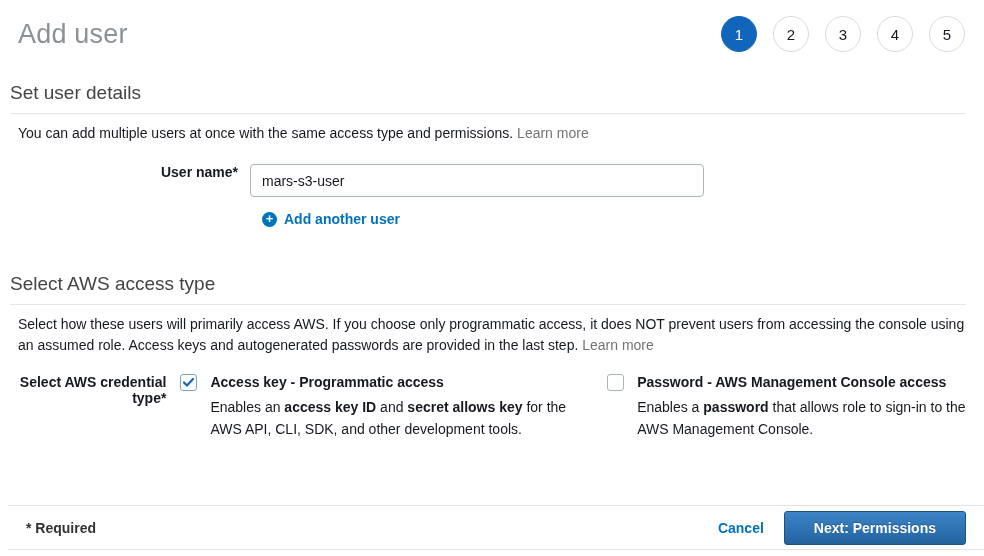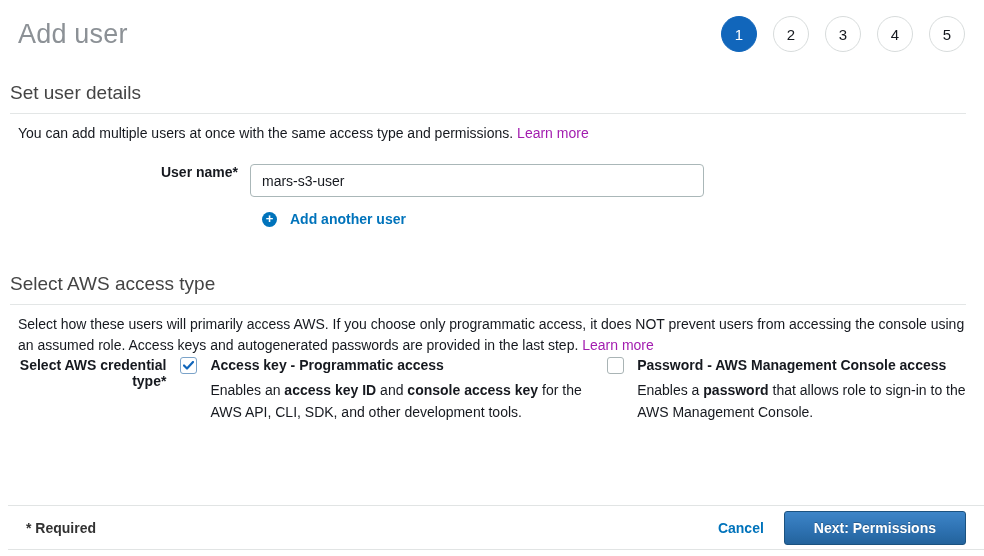--- a/index.html
+++ b/index.html
@@ -49,21 +49,21 @@
     color: #444;
     padding-bottom: 9px;
     border-bottom: 1px solid #e3e6e6;
   }
   .section-heading.second { margin-top: 46px; }
   .section-desc {
     margin: 9px 18px 0 18px;
     line-height: 21px;
     color: #16191f;
   }
-  a.link { color: #a21caf; text-decoration: none; cursor: pointer; }
+  a.link { color: #737373; text-decoration: none; cursor: pointer; }
 
   
   .form-row { display: flex; align-items: flex-start; margin-top: 20px; }
   .form-label {
     width: 250px;
     text-align: right;
     padding-right: 12px;
     font-weight: bold;
     color: #16191f;
   }
@@ -72,36 +72,36 @@
     border: 1px solid #aab7b8;
     border-radius: 4px;
     padding: 0 11px;
     font-size: 14px;
     color: #16191f;
     font-family: "Liberation Sans", sans-serif;
     outline: none;
   }
   .add-user-row {
     margin: 14px 0 0 262px;
-    display: flex; align-items: center; gap: 13px;
+    display: flex; align-items: center; gap: 7px;
     cursor: pointer;
   }
   .plus-icon {
     width: 15px; height: 15px;
     border-radius: 50%;
     background: #0073bb;
     color: #fff;
     display: flex; align-items: center; justify-content: center;
     font-size: 13px; font-weight: bold; line-height: 1;
   }
   .plus-icon::before { content: "+"; margin-top: -1px; }
   .add-user-label { color: #0073bb; font-weight: bold; }
 
   
-  .cred-row { display: flex; }
+  .cred-row { display: flex; margin-top: 17px; }
   .cred-label {
     width: 250px;
     text-align: right;
     padding-right: 14px;
     font-weight: bold;
     color: #16191f;
     padding-top: 1px;
   }
   .options { display: flex; flex-direction: row; gap: 16px; }
   .option { display: flex; gap: 13px; }
@@ -184,21 +184,21 @@
   <div class="options">
 
     <div class="option">
       <span class="checkbox checked">
         <svg width="11" height="9" viewBox="0 0 11 9">
           <polyline points="1,4.5 4,7.5 10,1" fill="none" stroke="#1166bb" stroke-width="2.2" stroke-linecap="round" stroke-linejoin="round"></polyline>
         </svg>
       </span>
       <div>
         <div class="option-title">Access key - Programmatic access</div>
-        <div class="option-desc"><span>Enables an </span><b>access key ID</b><span> and </span><b>console access key</b><span> for the AWS API, CLI, SDK, and other development tools.</span></div>
+        <div class="option-desc"><span>Enables an </span><b>access key ID</b><span> and </span><b>secret allows key</b><span> for the AWS API, CLI, SDK, and other development tools.</span></div>
       </div>
     </div>
 
     <div class="option">
       <span class="checkbox"></span>
       <div>
         <div class="option-title">Password - AWS Management Console access</div>
         <div class="option-desc"><span>Enables a </span><b>password</b><span> that allows role to sign-in to the AWS Management Console.</span></div>
       </div>
     </div>

